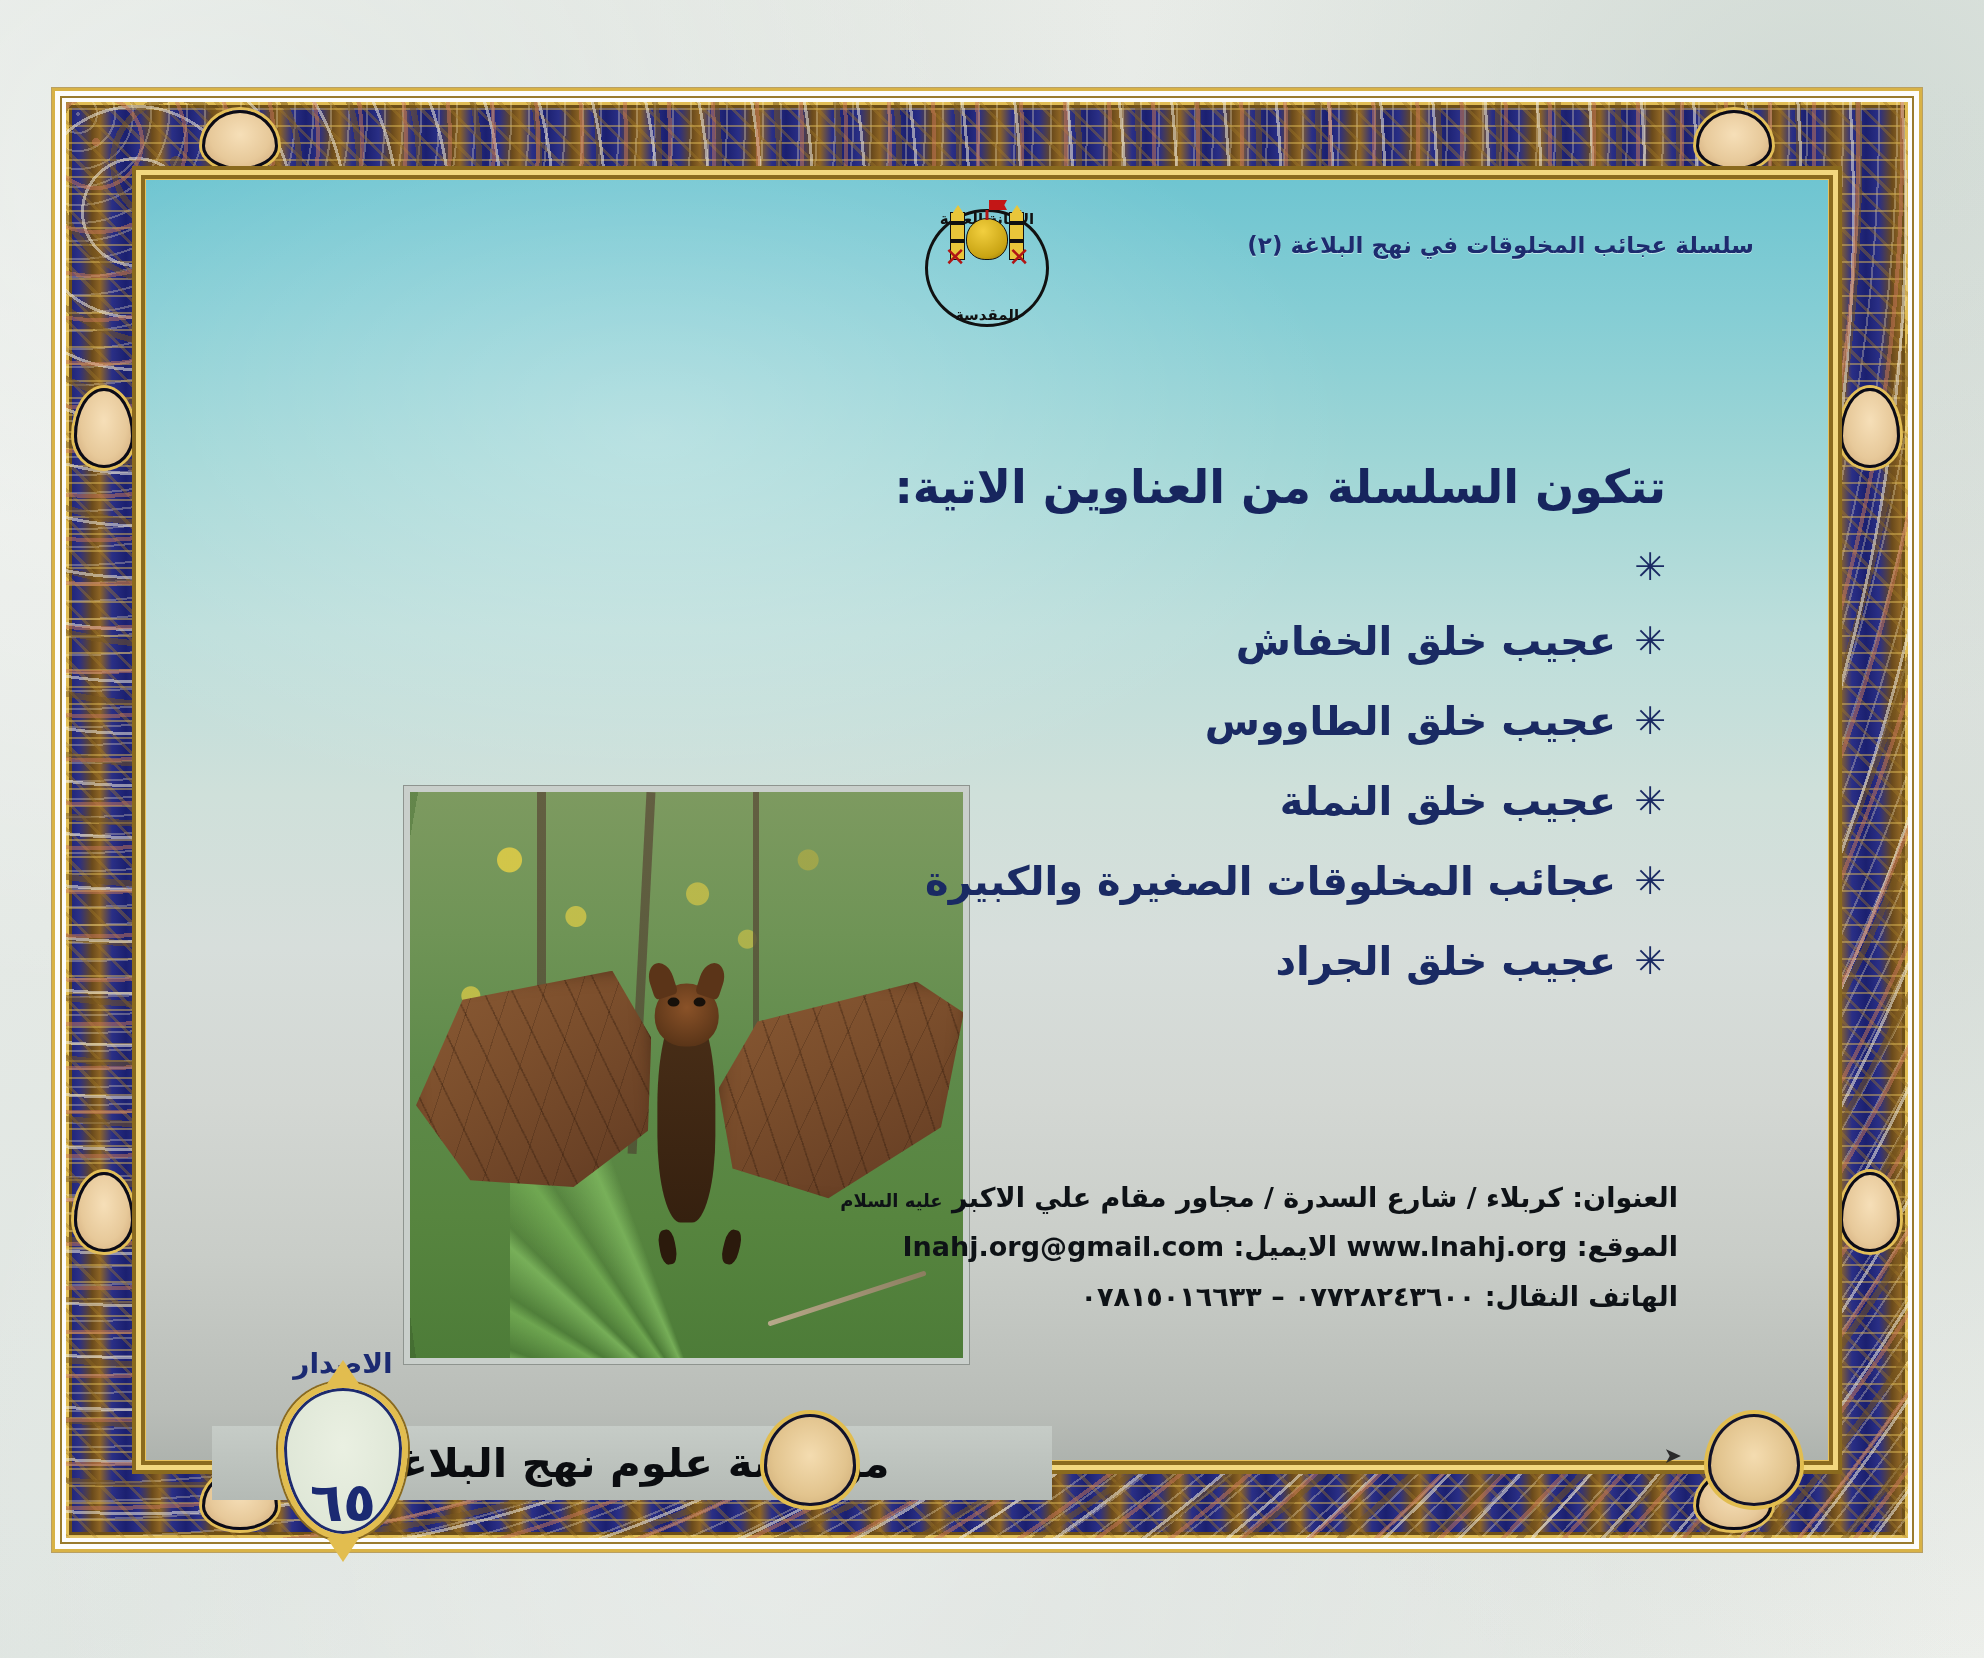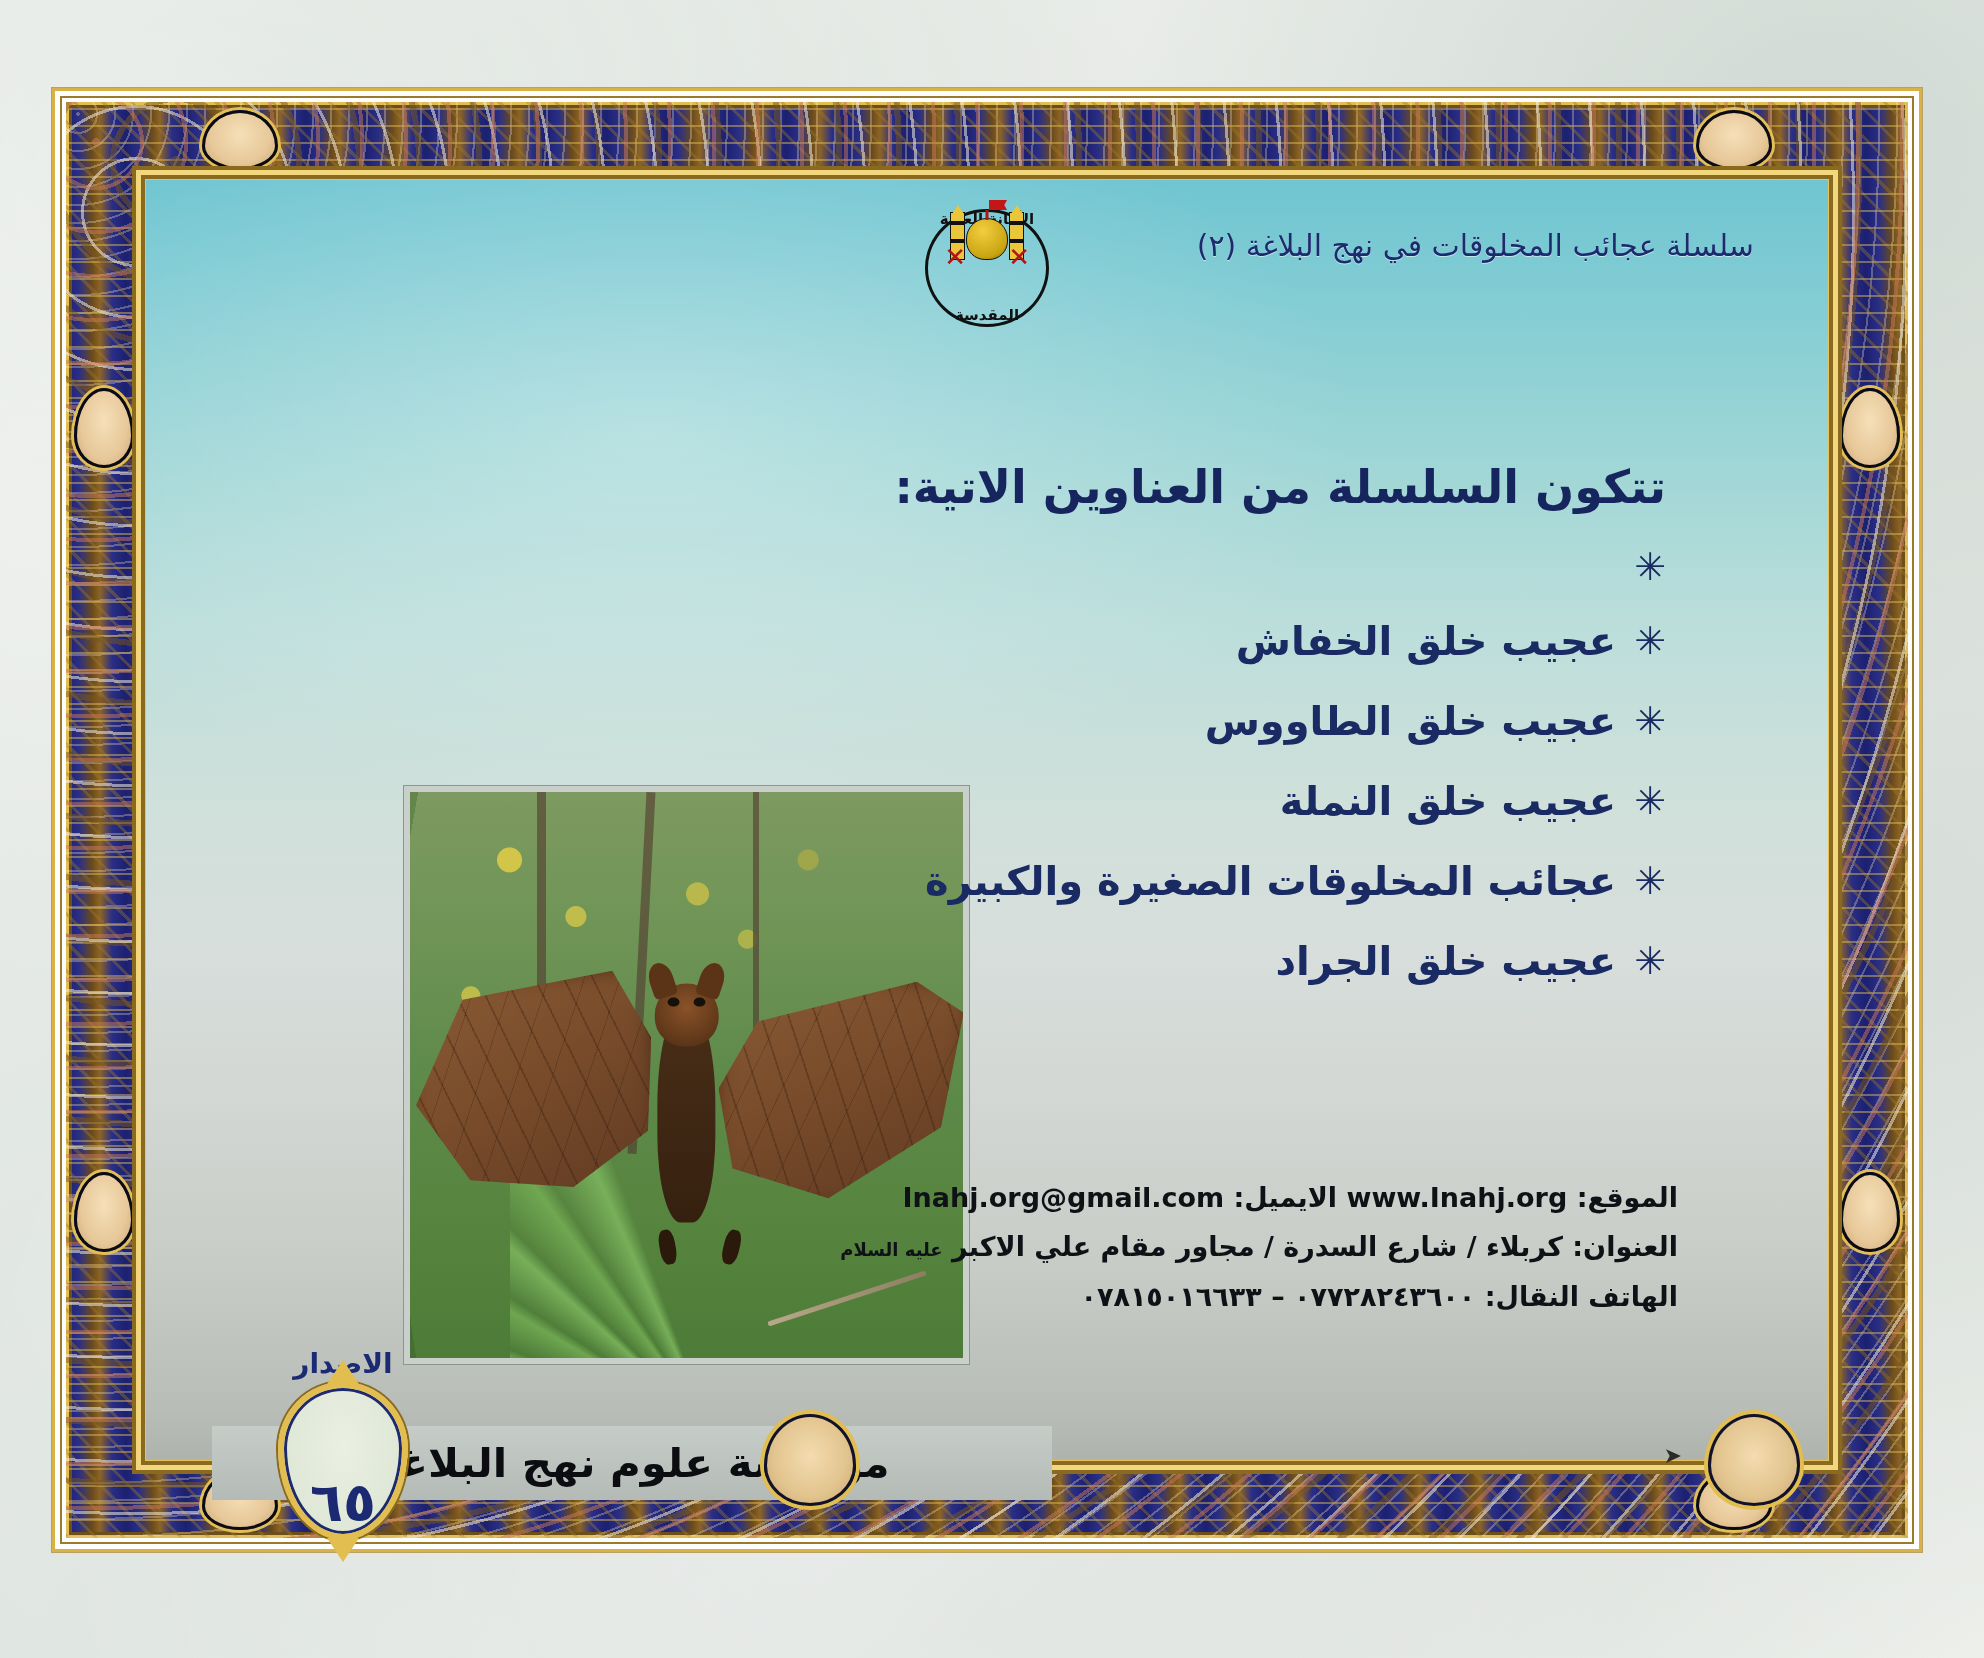--- a/index.html
+++ b/index.html
@@ -103,21 +103,21 @@
   }
 
   
   .header-strip{
     position:absolute;left:52px;top:36px;width:1766px;height:58px;
     z-index:6;
     display:flex;align-items:center;justify-content:flex-start;
   }
   .series-line{
     color:#1d2b6e;
-    font-size:30px;font-weight:400;
+    font-size:23px;font-weight:700;
     letter-spacing:0px;
     white-space:nowrap;
     font-family:"DejaVu Sans","Liberation Sans",sans-serif;
     text-shadow:0 1px 0 rgba(255,255,255,.5);
     padding-right:210px;
   }
 
   
   .logo{
     position:absolute;left:50%;top:28px;transform:translateX(-50%);
@@ -465,29 +465,29 @@
           <span>عجائب المخلوقات الصغيرة والكبيرة</span>
         </div>
         <div class="list-item">
           <span class="bullet">✳</span>
           <span>عجيب خلق الجراد</span>
         </div>
       </div>
 
       <div class="contact">
         <div>
+          <span>العنوان:</span>
+          <span>كربلاء / شارع السدرة / مجاور مقام علي الاكبر</span>
+          <span class="sm">عليه السلام</span>
+        </div>
+        <div>
           <span>الموقع:</span>
           <span class="ltr">www.Inahj.org</span>
           <span>الايميل:</span>
           <span class="ltr">Inahj.org@gmail.com</span>
-        </div>
-        <div>
-          <span>العنوان:</span>
-          <span>كربلاء / شارع السدرة / مجاور مقام علي الاكبر</span>
-          <span class="sm">عليه السلام</span>
         </div>
         <div>
           <span>الهاتف النقال:</span>
           <span>٠٧٧٢٨٢٤٣٦٠٠ – ٠٧٨١٥٠١٦٦٣٣</span>
         </div>
       </div>
 
     </div>
   </div>
 

